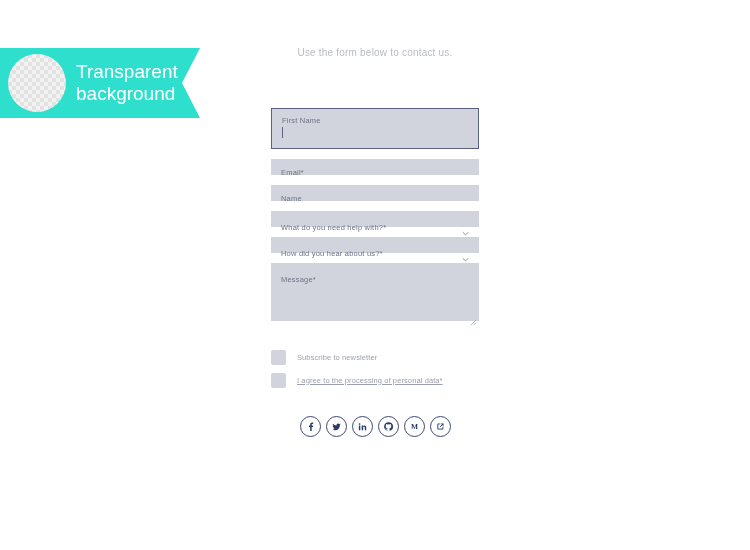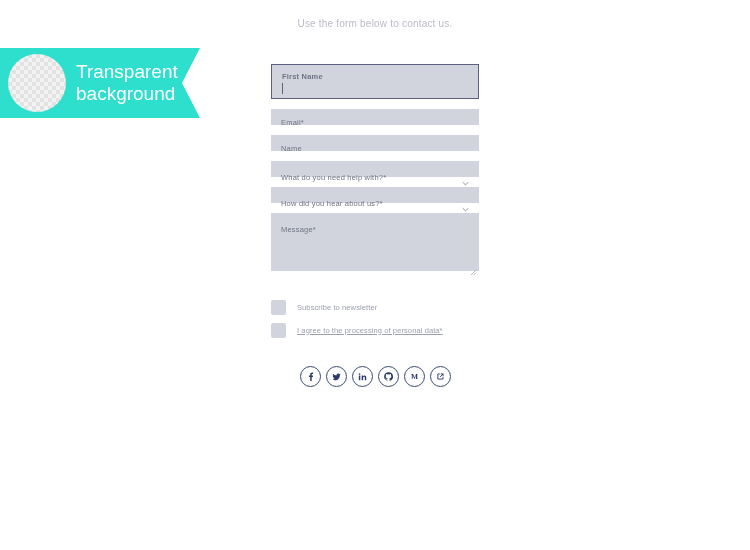--- a/index.html
+++ b/index.html
@@ -54,39 +54,38 @@
     position: absolute;
     left: 271px;
     top: 0;
     width: 208px;
   }
 
   #intro {
     text-align: center;
     color: #b9bcc4;
     font-size: 10px;
-    padding-top: 18px;
+    padding-top: 47px;
     letter-spacing: .2px;
   }
 
   .field {
     position: relative;
     box-sizing: border-box;
     width: 208px;
     background: #d2d4dd;
     margin-top: 10px;
   }
   .field.text {
     height: 16px;
   }
   .field.first {
-    margin-top: 35px;
+    margin-top: 50px;
     border: 1px solid #5c6183;
-    height: 35px;
-    font-weight: bold;
+    height: 41px;
   }
   .field-label {
     position: absolute;
     left: 10px;
     top: 9px;
     font-size: 7.5px;
     color: #6f7385;
     letter-spacing: .2px;
   }
   .field.first .field-label {

